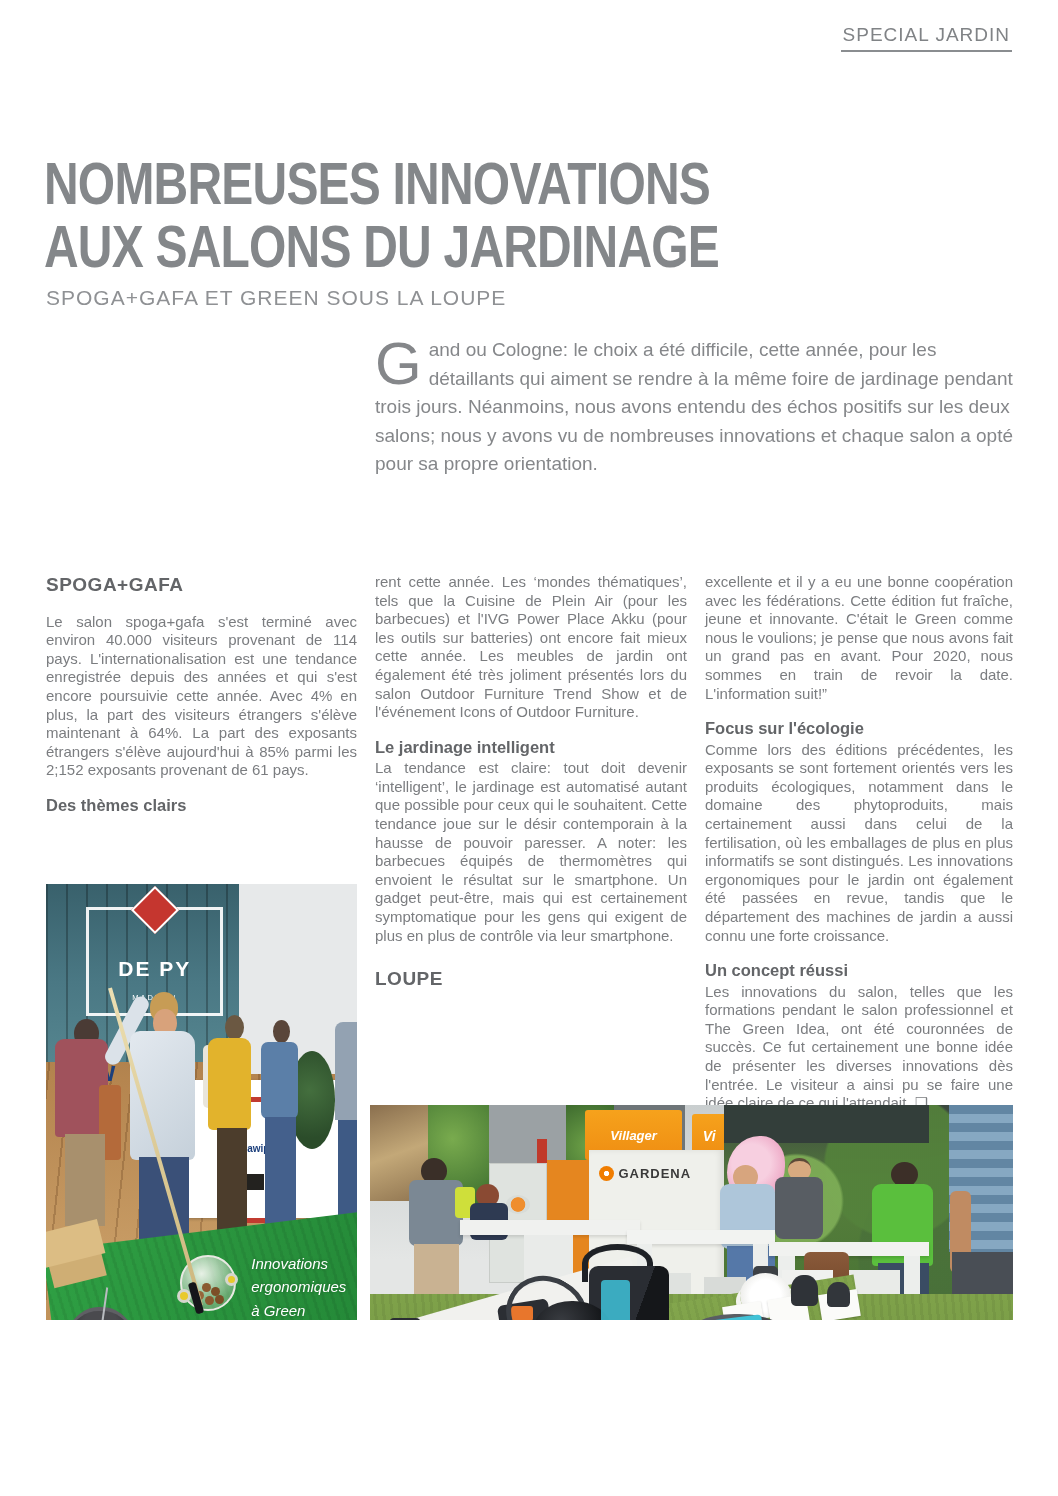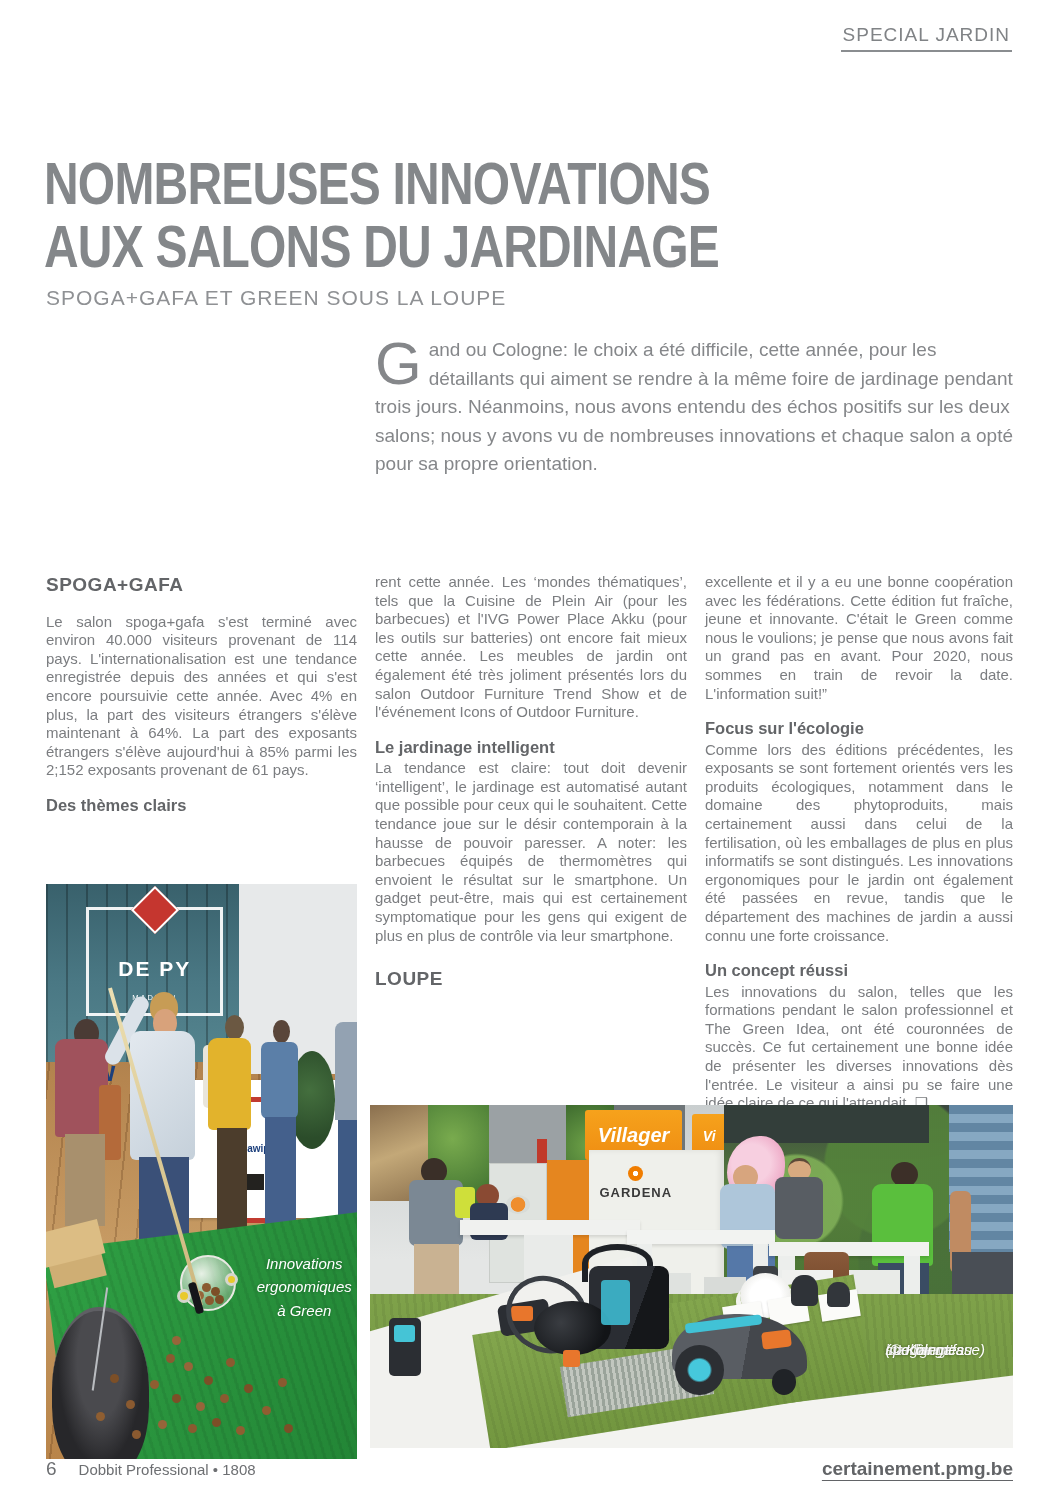--- a/index.html
+++ b/index.html
@@ -1,18 +1,18 @@
 <!DOCTYPE html>
 <html><head>
 <meta charset="utf-8">
 <style>
   * { margin:0; padding:0; box-sizing:border-box; }
   html,body { background:#ffffff; }
   body { font-family:"Liberation Sans","DejaVu Sans",sans-serif; }
-  .page { position:relative; width:1058px; height:1496px; background:#fff; overflow:hidden; margin:0 auto; }
+  .page { position:relative; width:1058px; height:1320px; background:#fff; overflow:hidden; margin:0 auto; }
 
   
   .kicker { position:absolute; top:24px; right:46px; font-size:19px; letter-spacing:1px;
             color:#808386; border-bottom:2px solid #8a8d90; padding:0 2px 4px 2px; }
   .title { position:absolute; left:44px; top:152px; color:#84878a; font-weight:700;
            font-size:60px; line-height:1.05; letter-spacing:-1px;
            transform:scaleX(0.80); transform-origin:left top; white-space:nowrap; }
   .subtitle { position:absolute; left:46px; top:286px; color:#8f9194; font-size:21px; letter-spacing:1px; }
 
   
@@ -33,21 +33,21 @@
   .col h3.mt { margin-top:22px; }
   .col h4 { font-size:16.5px; color:#636568; font-weight:700; margin:15px 0 2px 0; text-align:left;}
   .col p { margin:0; }
 
   
   .photo { position:absolute; overflow:hidden; }
   .photo * { position:absolute; }
   .photo-left { left:46px; top:884px; width:311px; height:575px; background:#b5854f; }
   .photo-right { left:370px; top:1105px; width:643px; height:343px; background:#dfe2e2; }
   .pcap { color:#fff; font-style:italic; font-size:15px; line-height:1.55; font-weight:400;
-          text-shadow:0 0 3px rgba(0,0,0,0.25); z-index:40;text-align:center; }
+          text-shadow:0 0 3px rgba(0,0,0,0.25); z-index:40; }
 
   
   .lp-deck { inset:0;
     background:
       repeating-linear-gradient(96deg, rgba(70,35,8,0.22) 0 2px, transparent 2px 21px),
       linear-gradient(180deg,#8a6a45 0%, #b5854f 34%, #c69a63 62%, #b9854a 100%); }
   .lp-wall { left:0; top:0; width:62%; height:31%;
     background:
       repeating-linear-gradient(90deg, rgba(0,0,0,0.25) 0 2px, transparent 2px 20px),
       linear-gradient(180deg,#39616c 0%, #4a7884 55%, #55858f 100%); }
@@ -135,27 +135,27 @@
     background:radial-gradient(circle at 40% 30%, #79ab4e, #3e702f 80%); }
   .rp-panel-green2 { left:30.5%; top:0; width:7.5%; height:30%;
     background:radial-gradient(circle at 50% 40%, #6fa348, #35612a 85%); }
   .rp-red-strip { left:26%; top:10%; width:1.6%; height:31%; background:#c0392b; }
   .rp-orange-panel { left:27.6%; top:16%; width:6.8%; height:38%; background:#e5861f; }
   .rp-booth-left { left:18.5%; top:17%; width:9%; height:35%; background:#dfe3df; border:1px solid #c8ccc8; }
   .rp-booth-dot { left:28%; top:26%; width:44%; height:16%;
     background:radial-gradient(circle,#ef8e2e 0 45%, #d8dcd8 50%); border-radius:50%; }
   .rp-villager { left:33.5%; top:1.5%; width:15%; height:14.5%;
     background:linear-gradient(#f6a21c,#ef8d12); border-radius:3px; display:flex; align-items:center;
-    justify-content:center; color:#fff; font-weight:700; font-style:italic; font-size:20px; }
+    justify-content:center; color:#fff; font-weight:700; font-style:italic; font-size:13px; }
   .rp-villager2 { left:50%; top:2.5%; width:5.5%; height:13%;
     background:linear-gradient(#f6a21c,#ef8d12); border-radius:3px; display:flex; align-items:center;
     justify-content:center; color:#fff; font-weight:700; font-style:italic; font-size:14px; }
   .rp-gardena-wall { left:34%; top:13%; width:21%; height:48%; background:#eff0eb;
     box-shadow:inset -4px 0 6px rgba(0,0,0,0.08); }
-  .rp-gardena-sign { left:8%; top:10%; display:flex; align-items:center; gap:4px; position:absolute;flex-direction:column; }
+  .rp-gardena-sign { left:8%; top:10%; display:flex; align-items:center; gap:4px; position:absolute; }
   .rp-sun { position:static; width:15px; height:15px; border-radius:50%;
     background:radial-gradient(circle,#ffffff 0 22%, #f07d00 28% 100%); }
   .rp-gardena-text { position:static; color:#3a3a3a; font-weight:700; font-size:13px; letter-spacing:1px; }
   .rp-backdrop { left:55%; top:0; width:45%; height:80%;
     background:
       radial-gradient(circle at 25% 35%, rgba(127,174,87,0.9) 0 16%, transparent 17%),
       radial-gradient(circle at 60% 22%, rgba(84,130,59,0.9) 0 26%, transparent 27%),
       radial-gradient(circle at 82% 55%, rgba(73,112,58,0.85) 0 36%, transparent 37%),
       linear-gradient(180deg,#3a463e 0%, #567f3d 30%, #4a7434 70%, #51793a 100%); }
   .rp-pergola { left:55%; top:0; width:32%; height:11%; background:#333e3a; }

